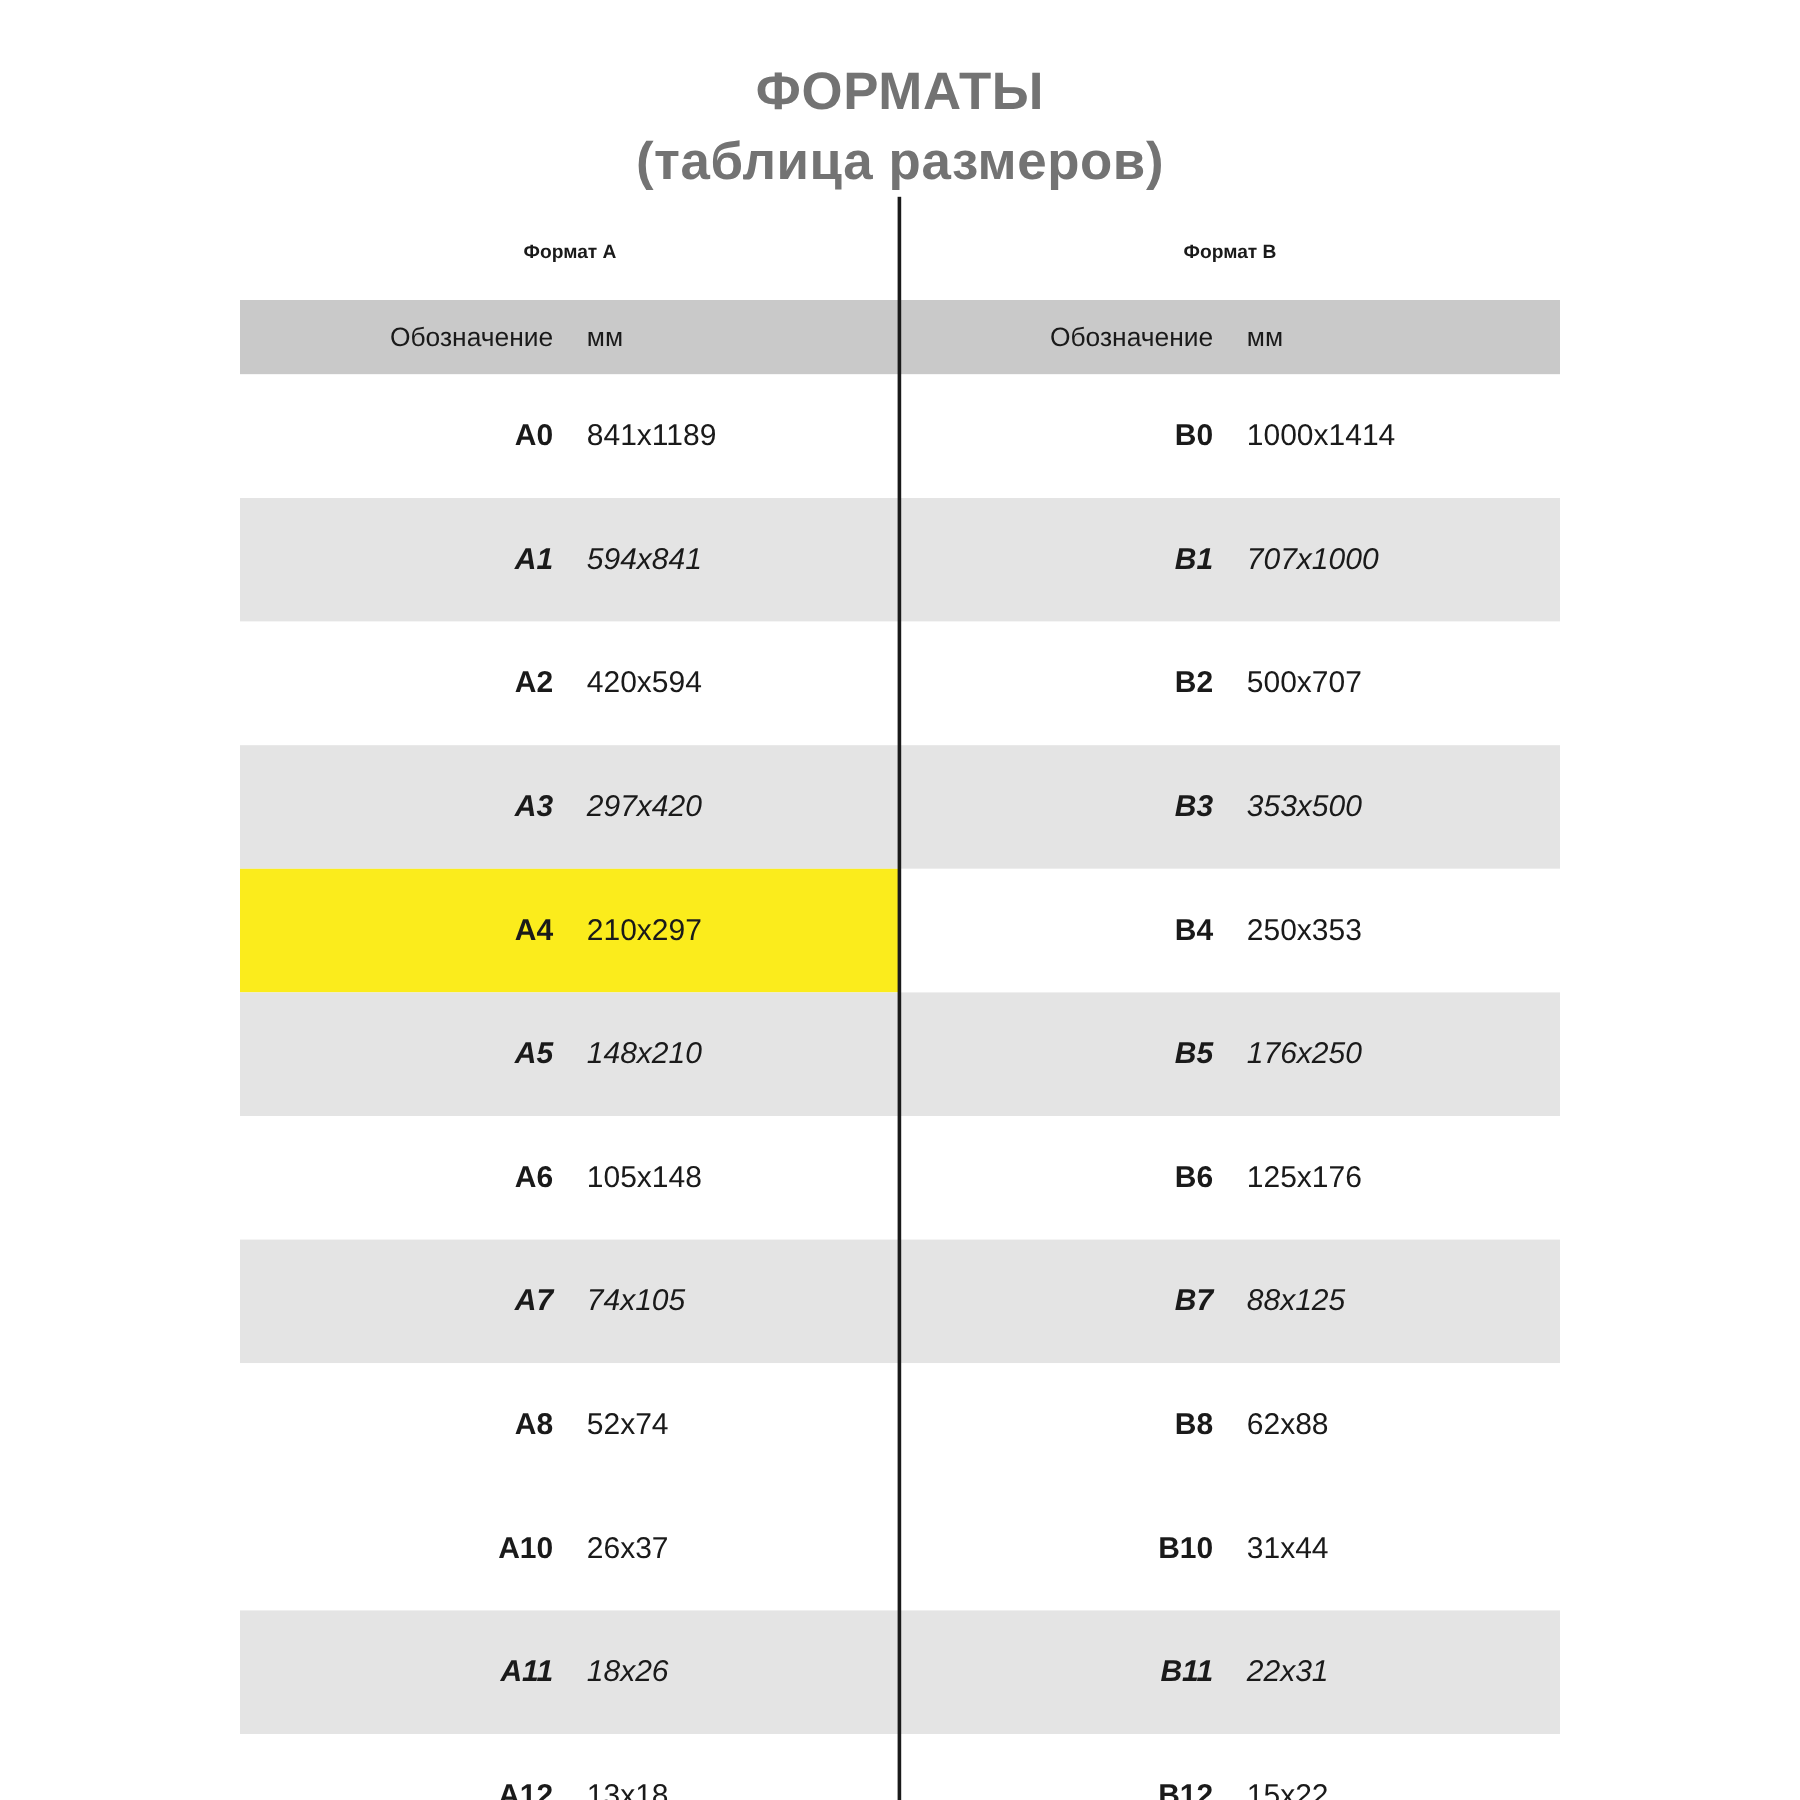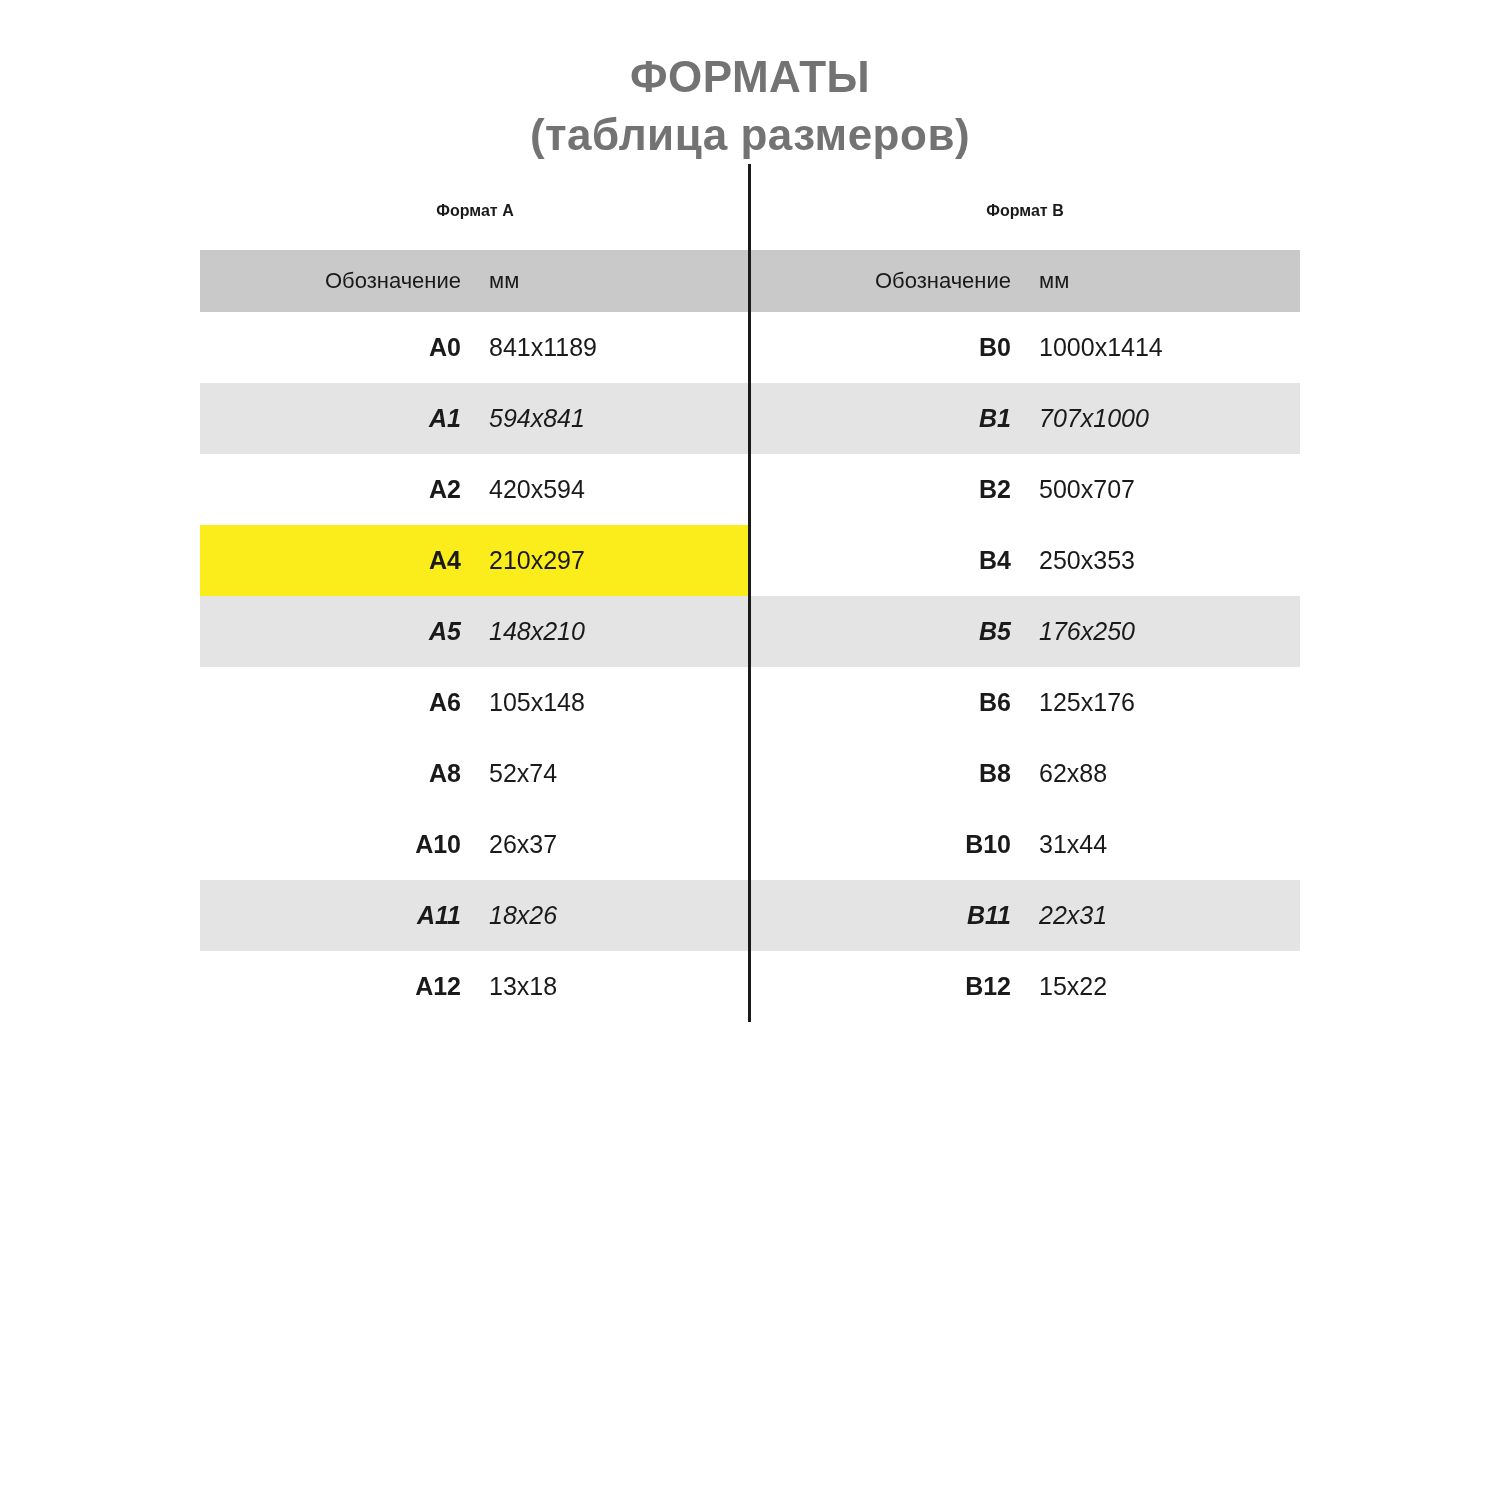--- a/index.html
+++ b/index.html
@@ -65,21 +65,21 @@
     padding: 0 14px;
     border: none;
     margin-left: 12px;
   }
   .hdr td.code { text-align: right; }
   .hdr td.mm { text-align: left; }
 
   tbody tr.data td {
     height: 71px;
     font-size: 25px;
-    padding: 0 14px;
+    padding: 16px 14px;
     border: none;
     vertical-align: middle;
   }
   tbody tr.data td.code {
     text-align: right;
     font-weight: bold;
   }
   tbody tr.data td.mm {
     text-align: left;
     font-weight: normal;
@@ -142,38 +142,50 @@
             <td class="mm">594x841</td>
             <td class="code">B1</td>
             <td class="mm">707x1000</td>
           </tr>
           <tr class="data plain">
             <td class="code">A2</td>
             <td class="mm">420x594</td>
             <td class="code">B2</td>
             <td class="mm">500x707</td>
           </tr>
+          <tr class="data shade">
+            <td class="code">A3</td>
+            <td class="mm">297x420</td>
+            <td class="code">B3</td>
+            <td class="mm">353x500</td>
+          </tr>
           <tr class="data plain">
             <td class="code hl">A4</td>
             <td class="mm hl">210x297</td>
             <td class="code">B4</td>
             <td class="mm">250x353</td>
           </tr>
           <tr class="data shade">
             <td class="code">A5</td>
             <td class="mm">148x210</td>
             <td class="code">B5</td>
             <td class="mm">176x250</td>
           </tr>
           <tr class="data plain">
             <td class="code">A6</td>
             <td class="mm">105x148</td>
             <td class="code">B6</td>
             <td class="mm">125x176</td>
           </tr>
+          <tr class="data shade">
+            <td class="code">A7</td>
+            <td class="mm">74x105</td>
+            <td class="code">B7</td>
+            <td class="mm">88x125</td>
+          </tr>
           <tr class="data plain">
             <td class="code">A8</td>
             <td class="mm">52x74</td>
             <td class="code">B8</td>
             <td class="mm">62x88</td>
           </tr>
           <tr class="data plain">
             <td class="code">A10</td>
             <td class="mm">26x37</td>
             <td class="code">B10</td>

